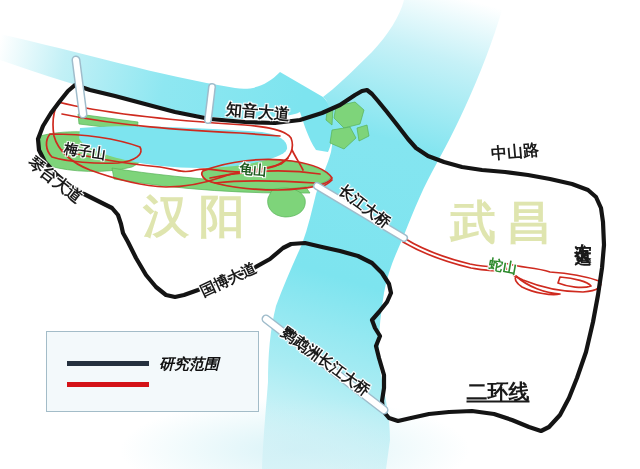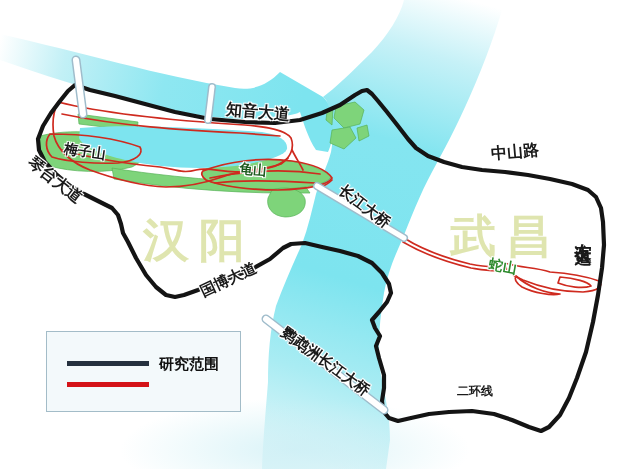--- a/index.html
+++ b/index.html
@@ -14,24 +14,25 @@
     transform:translate(-50%,-50%);
     text-shadow:-1px -1px 0 #fff,1px -1px 0 #fff,-1px 1px 0 #fff,1px 1px 0 #fff,0 0 3px #fff;
     line-height:1;
   }
   .district{
     position:absolute;font-weight:bold;color:#dfe5af;white-space:nowrap;
     transform:translate(-50%,-50%);
     font-size:46px;letter-spacing:10px;text-shadow:none;line-height:1;
   }
   .legend-box{
-    position:absolute;left:46px;top:331px;width:195px;height:81px;
+    position:absolute;left:46px;top:331px;width:213px;height:81px;
     background:#f3f9fb;border:1.5px solid #a3bcc8;box-sizing:border-box;
     display:flex;flex-direction:column;justify-content:center;gap:11px;
     padding-left:20px;
+    font-style:italic;
   }
   .legend-row{display:flex;align-items:center;}
   .legend-swatch{width:82px;height:5px;flex:0 0 82px;}
   .legend-swatch.navy{background:#25313f;}
   .legend-swatch.red{background:#d41318;}
   .legend-label{margin-left:10px;font-size:15px;font-weight:bold;color:#111;line-height:1;}
   .v-text{writing-mode:vertical-rl;text-orientation:upright;letter-spacing:2px;}
 </style>
 </head>
 <body>
@@ -135,28 +136,28 @@
         <line x1="317" y1="186" x2="404" y2="238" stroke="#9fbccb" stroke-width="8" stroke-linecap="round"></line>
         <line x1="317" y1="186" x2="404" y2="238" stroke="#ffffff" stroke-width="5" stroke-linecap="round"></line>
       </g>
       <g>
         <line x1="266" y1="319" x2="384" y2="410" stroke="#9fbccb" stroke-width="9" stroke-linecap="round"></line>
         <line x1="266" y1="319" x2="384" y2="410" stroke="#ffffff" stroke-width="6" stroke-linecap="round"></line>
       </g>
     </g>
   </svg>
 
-  <div class="district" style="left:199px;top:240px;">汉阳</div>
-  <div class="district" style="left:506px;top:236px;">武昌</div>
+  <div class="district" style="left:199px;top:216px;">汉阳</div>
+  <div class="district" style="left:506px;top:222px;">武昌</div>
 
   <div class="lbl" style="left:258px;top:112px;font-size:16px;transform:translate(-50%,-50%) rotate(5deg);">知音大道</div>
   <div class="lbl" style="left:515px;top:152px;font-size:16px;transform:translate(-50%,-50%) rotate(-5deg);">中山路</div>
   <div class="lbl" style="left:55px;top:180px;font-size:16px;transform:translate(-50%,-50%) rotate(38deg);">琴台大道</div>
   <div class="lbl" style="left:228px;top:279px;font-size:15px;transform:translate(-50%,-50%) rotate(-25deg);">国博大道</div>
-  <div class="lbl" style="left:475px;top:391px;font-size:12px;">二环线</div>
+  <div class="lbl" style="left:498px;top:391px;font-size:21px;text-decoration:underline;">二环线</div>
   <div class="lbl v-text" style="left:583px;top:233px;font-size:17px;">友谊大道</div>
 
   <div class="lbl" style="left:365px;top:206px;font-size:15px;transform:translate(-50%,-50%) rotate(37deg);">长江大桥</div>
   <div class="lbl" style="left:326px;top:361px;font-size:15px;transform:translate(-50%,-50%) rotate(36deg);">鹦鹉洲长江大桥</div>
 
   <div class="lbl" style="left:85px;top:151px;font-size:14px;transform:translate(-50%,-50%) rotate(8deg);">梅子山</div>
   <div class="lbl" style="left:253px;top:170px;font-size:13.5px;color:#1e5a1e;transform:translate(-50%,-50%) rotate(5deg);">龟山</div>
   <div class="lbl" style="left:503px;top:266px;font-size:14px;color:#2e8b2e;transform:translate(-50%,-50%) rotate(10deg);">蛇山</div>
 
   <div class="legend-box">

